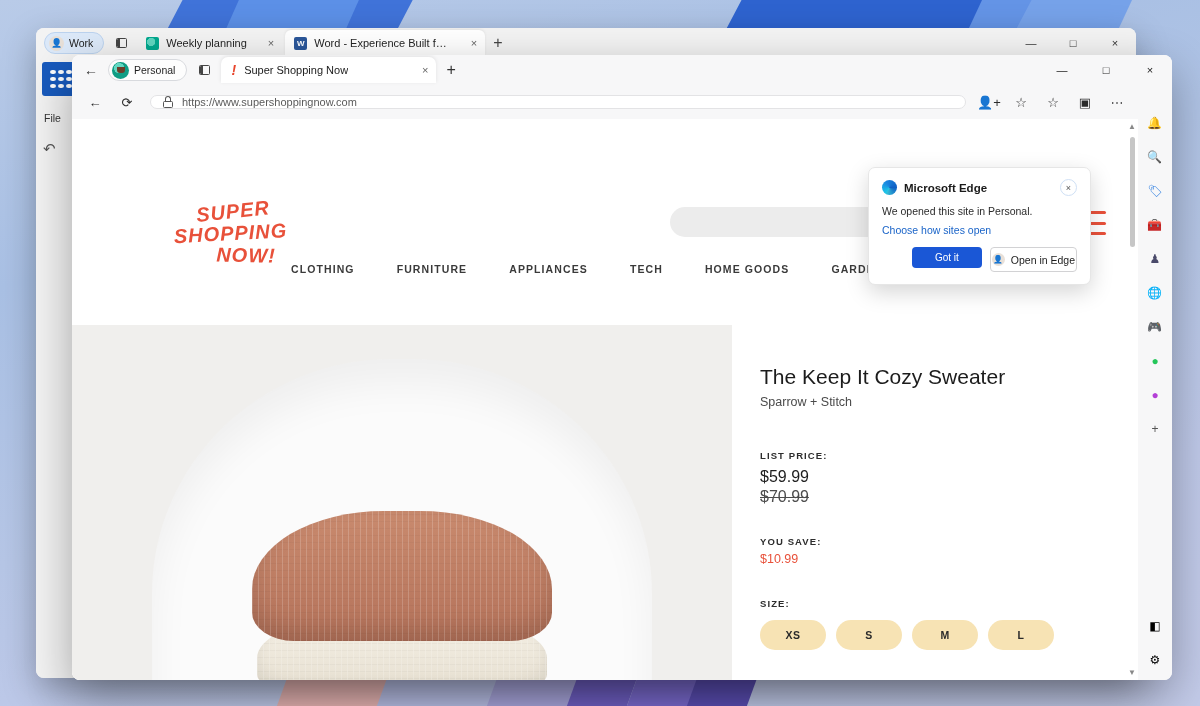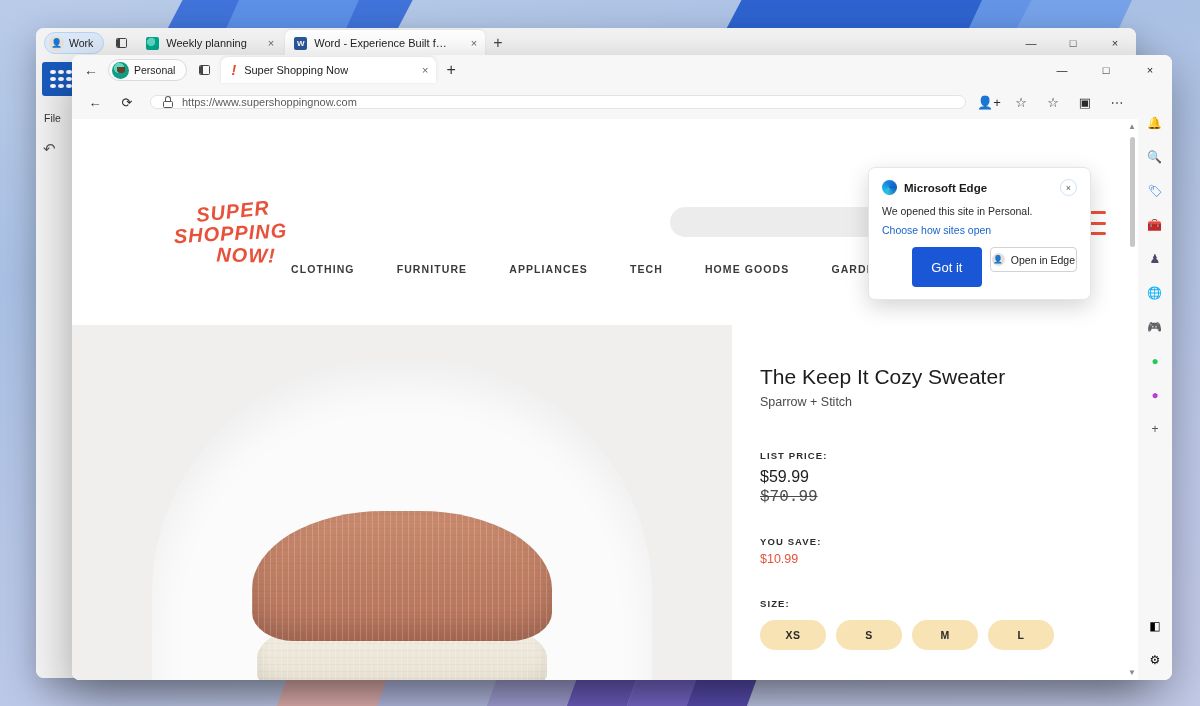--- a/index.html
+++ b/index.html
@@ -163,21 +163,21 @@
           background-image:repeating-linear-gradient(90deg, rgba(255,255,255,.5) 0 1.5px, transparent 1.5px 6px),
                            repeating-linear-gradient(0deg, rgba(0,0,0,.08) 0 1.5px, transparent 1.5px 7px);}
 
   #product-info { flex:1; padding:38px 40px 0 28px; }
   #ptitle { font-size:21px; color:#1c1c1c; font-weight:400; line-height:1.3; }
   #pbrand { font-size:12.5px; color:#4a4a4a; margin-top:5px; }
   .flabel { font-size:9.5px; letter-spacing:1.1px; font-weight:bold; color:#2d2d2d; }
   .pricerow { display:flex; margin-top:32px; }
   .pricecol { width:140px;margin-top:9px; }
   .pnow { font-size:16px; color:#1d1d1d; margin-top:7px; }
-  .pwas { font-size:16px; color:#4c4c4c; text-decoration:line-through; margin-top:2px;font-family:Liberation Mono, monospace;}
+  .pwas { font-size:16px; color:#4c4c4c; text-decoration:line-through; margin-top:2px;}
   .qtybox { width:65px; height:30px; background:#f7e3b4; border-radius:15px; margin-top:14px;
             display:flex; align-items:center; justify-content:center; font-size:11.5px; color:#2a2a2a;}
   .savelabel { margin-top:30px; }
   .saveval { font-size:12.5px; color:#e8513a; margin-top:5px; }
   .sizelabel { margin-top:32px; }
   .sizes { display:flex; gap:10px; margin-top:11px; }
   .szbtn { width:66px; height:30px; background:#f7e3b4; border-radius:15px;
            display:flex;align-items:center;justify-content:center;
            font-size:10.5px; font-weight:bold; color:#2a2a2a; letter-spacing:.5px;}
   .desclabel { margin-top:33px; }
@@ -203,22 +203,22 @@
   #pop-head { display:flex; align-items:center; gap:7px; }
   .edgeglyph { width:15px; height:15px; border-radius:50%;
                background:conic-gradient(from 210deg,#1ec8e8,#1b86e0,#0f5fc4,#36c1d8); flex:0 0 auto;}
   #pop-title { font-size:11.5px; font-weight:bold; color:#1a1a1a; }
   #pop-close { margin-left:auto; width:17px;height:17px;border-radius:50%;
                border:1.4px solid #cfe0f5; color:#555; font-size:9px;
                display:flex;align-items:center;justify-content:center; }
   #pop-msg { font-size:10.5px; color:#2b2b2b; margin-top:9px; }
   #pop-link { font-size:10.5px; color:#1a64c8; margin-top:7px; display:block; }
   #pop-btns { display:flex; gap:8px; margin-top:11px; }
-  #pop-primary { flex:1; height:40px; background:#1a57d6; color:#fff; border-radius:4px;
-                 font-size:13px; display:flex;align-items:center;justify-content:center;margin-left:30px; }
+  #pop-primary { flex:1; height:21px; background:#1a57d6; color:#fff; border-radius:4px;
+                 font-size:10px; display:flex;align-items:center;justify-content:center;margin-left:30px; }
   #pop-secondary { flex:1.22; height:25px; background:#fff; border:1px solid #d2d2d4; border-radius:4px;
                    font-size:10.5px; color:#1c1c1c; display:flex;align-items:center;
                    justify-content:center; gap:6px;}
   #pop-secondary .av2 { width:13px;height:13px;border-radius:50%;background:#e8e0d8;
                         display:flex;align-items:center;justify-content:center;font-size:8px;}
 </style>
 </head>
 <body>
 
 <div id="wallpaper">

